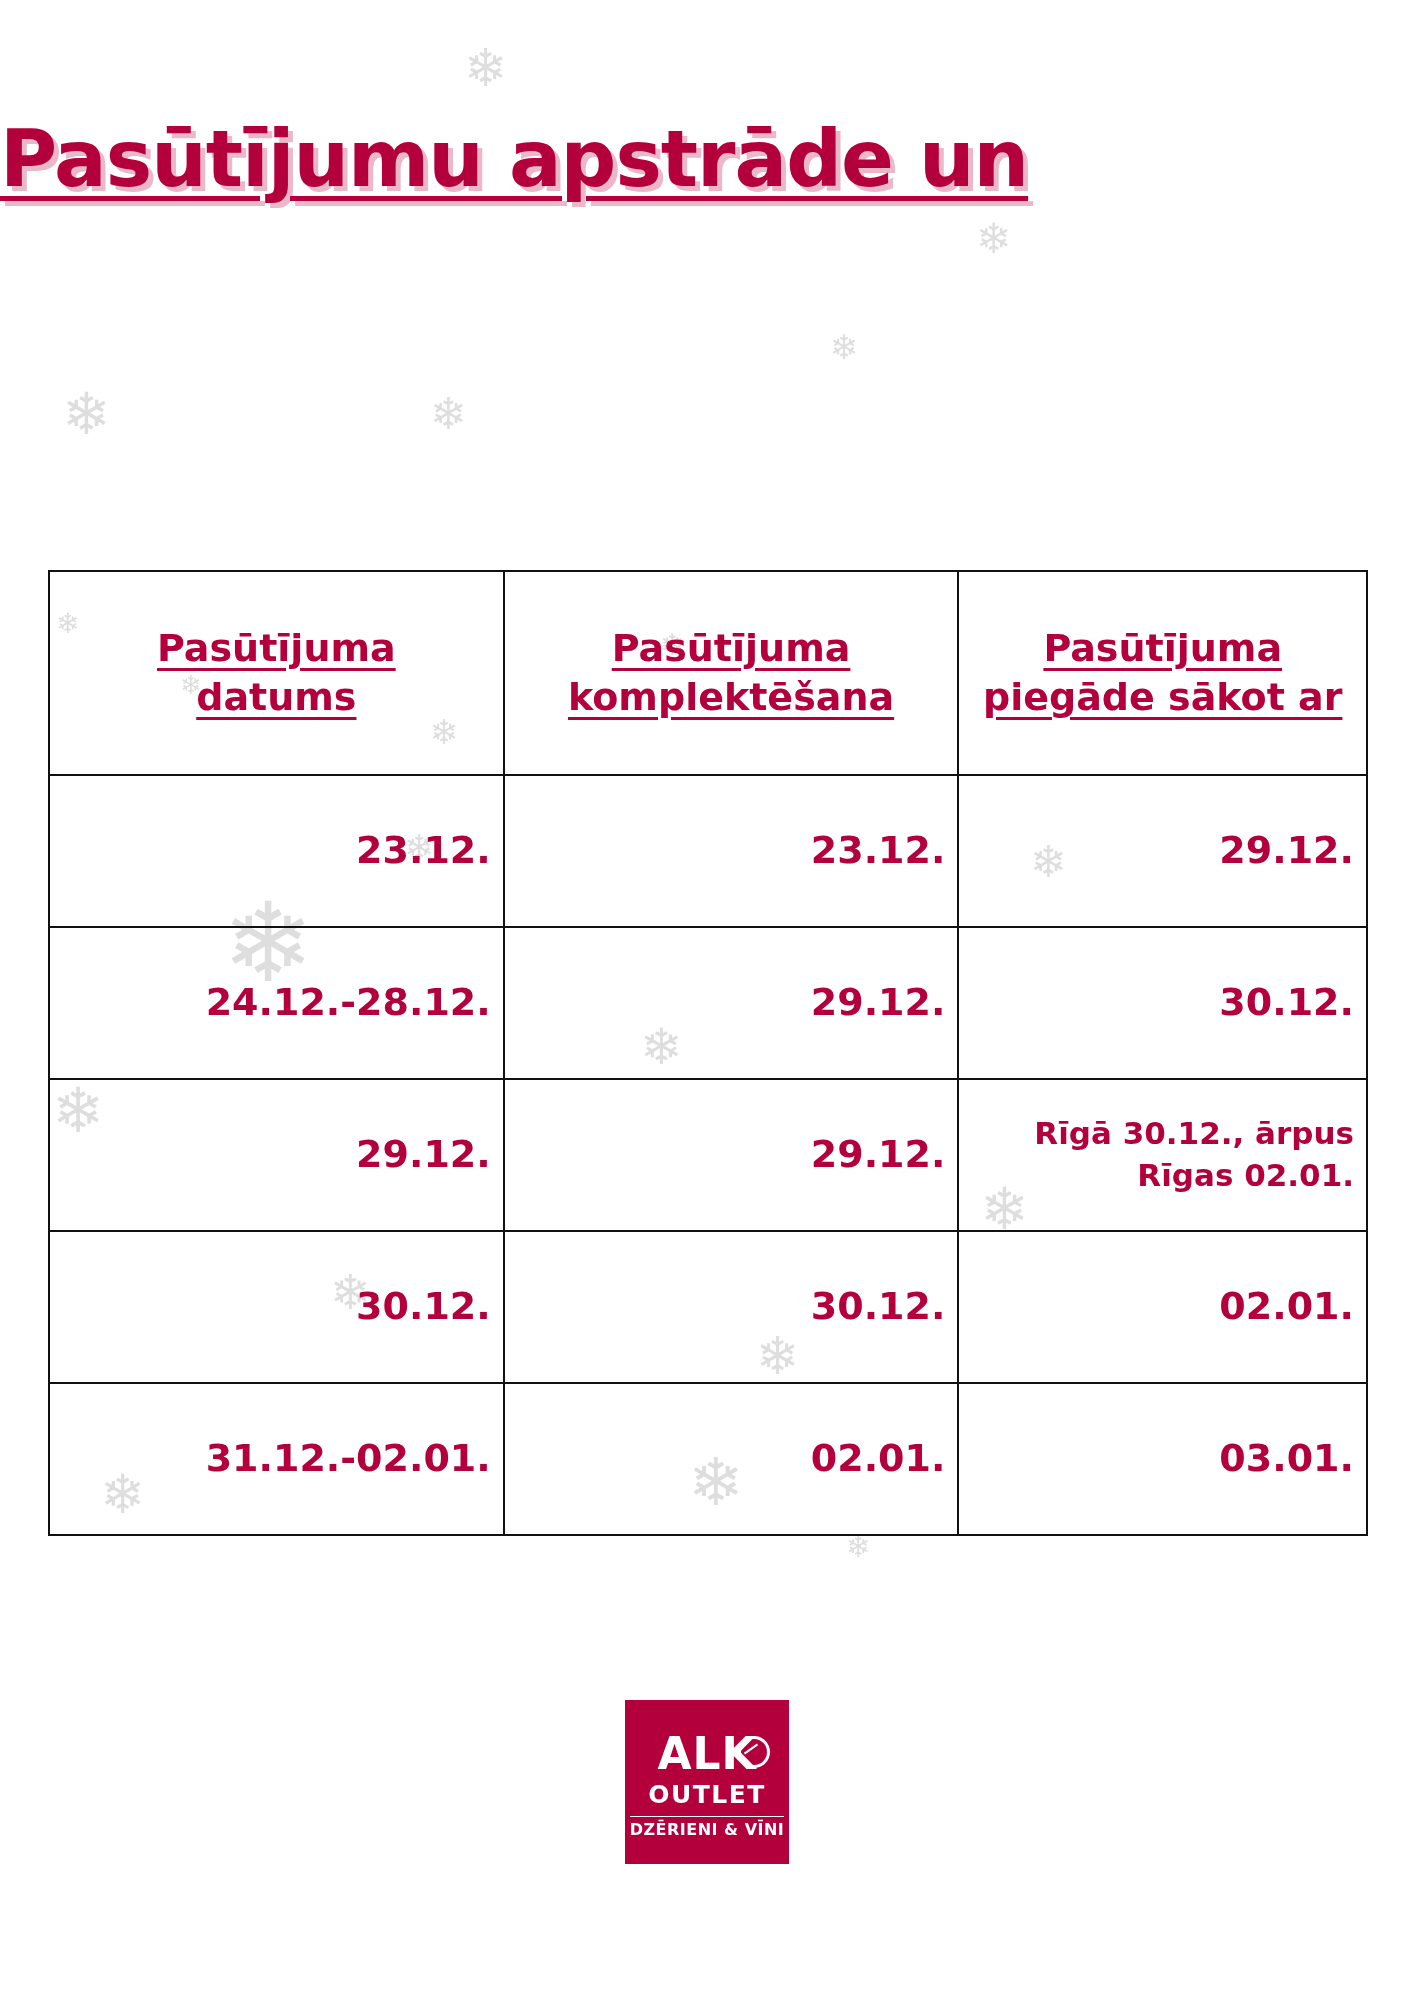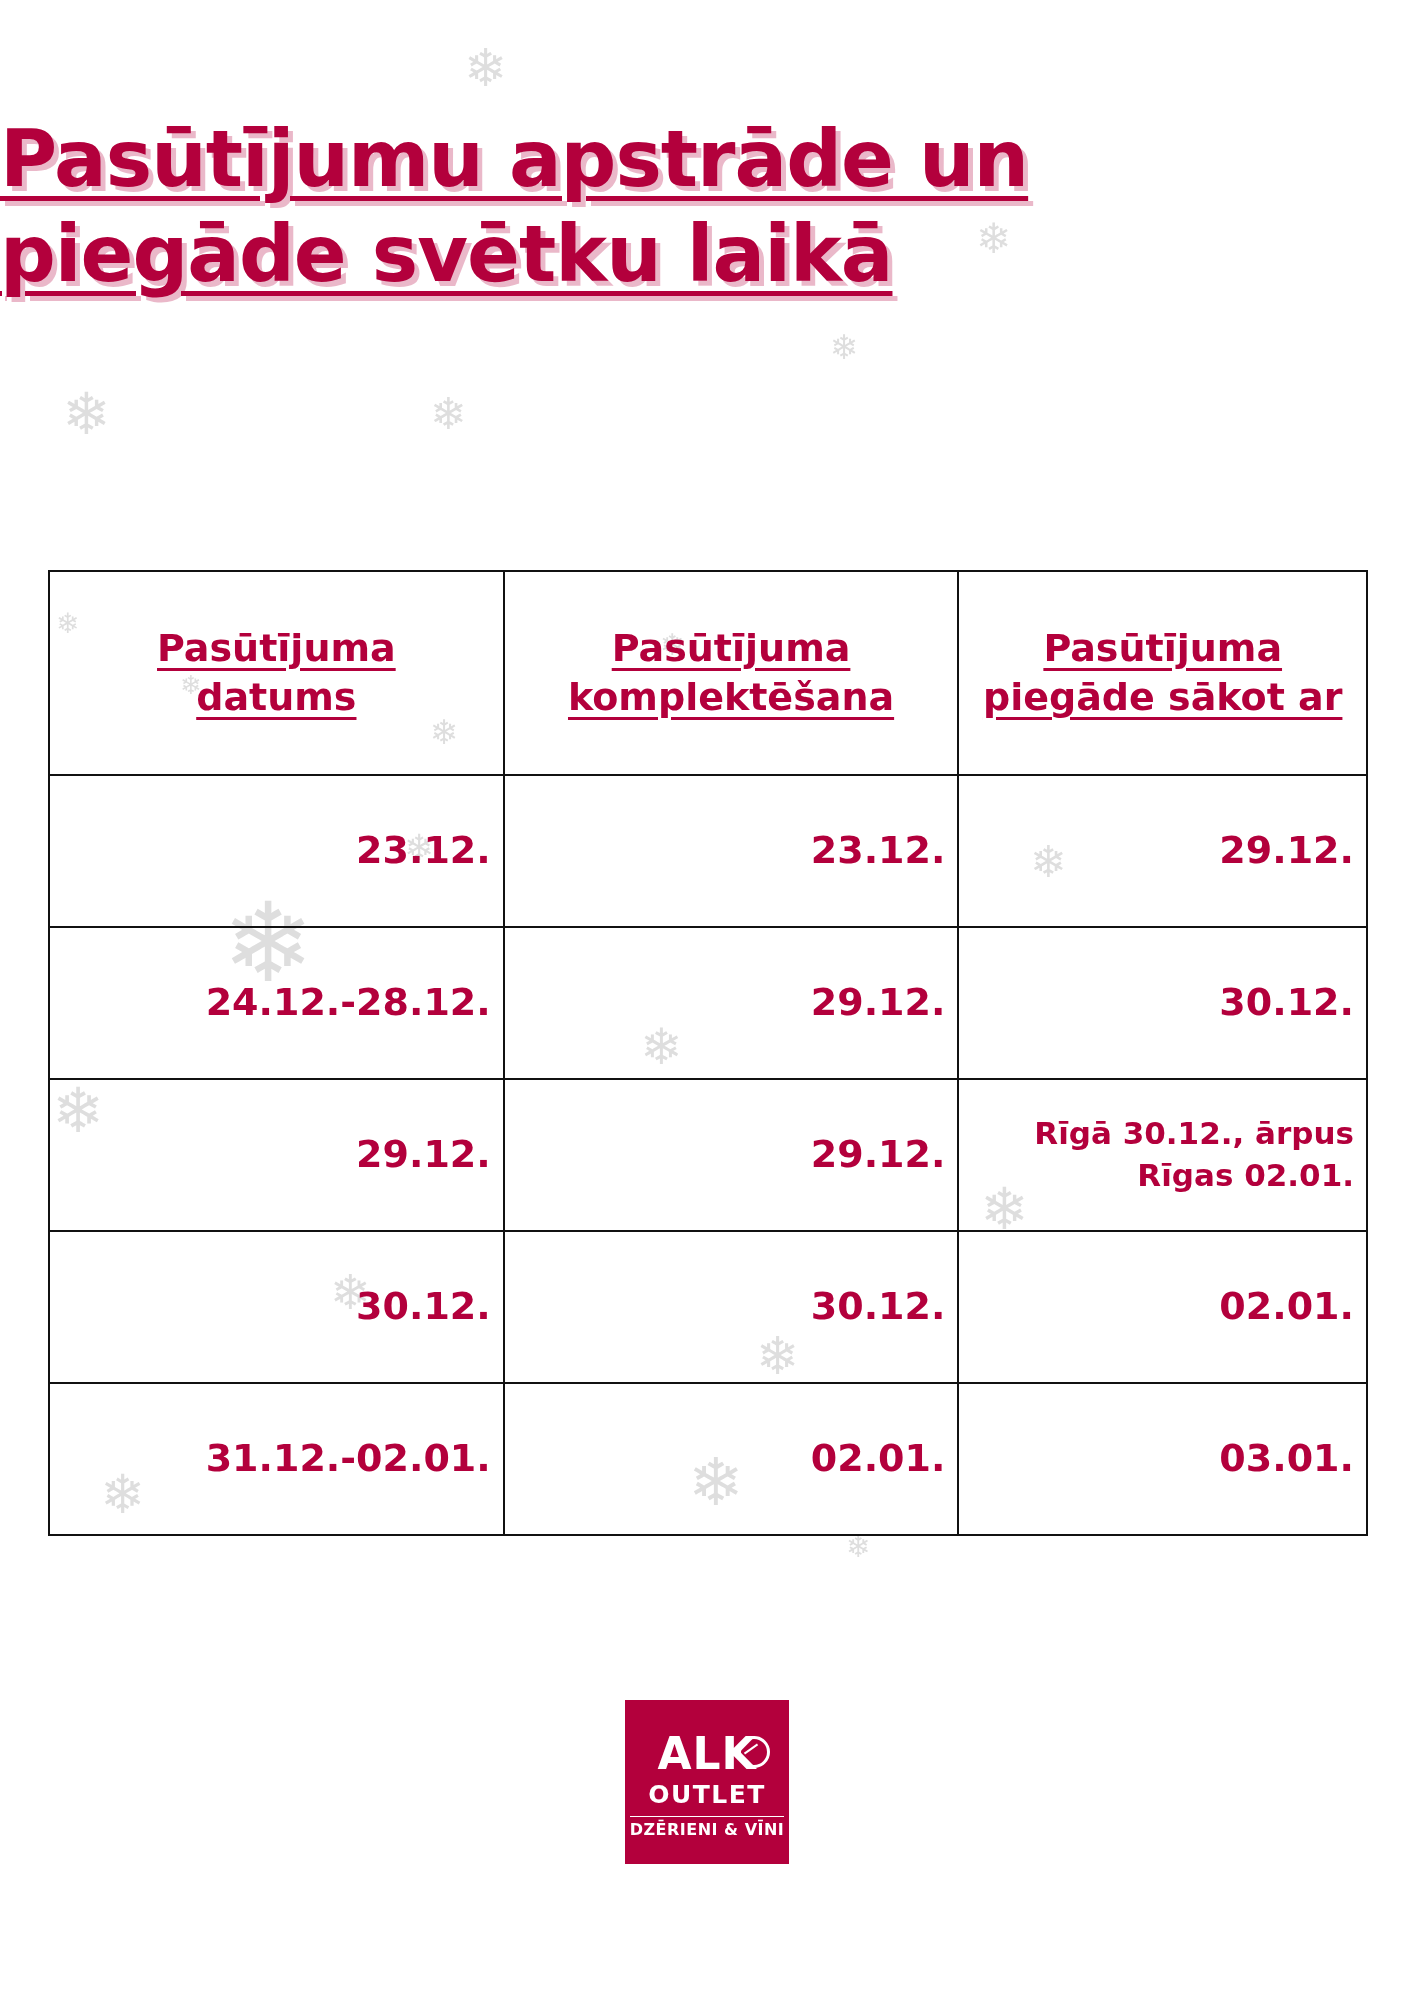--- a/index.html
+++ b/index.html
@@ -192,21 +192,20 @@
     <span class="flake" style="left:980px; top:1180px; font-size:58px;">❄</span>
     <span class="flake" style="left:330px; top:1268px; font-size:48px;">❄</span>
     <span class="flake" style="left:756px; top:1330px; font-size:52px;">❄</span>
     <span class="flake" style="left:100px; top:1468px; font-size:54px;">❄</span>
     <span class="flake" style="left:688px; top:1450px; font-size:66px;">❄</span>
     <span class="flake" style="left:846px; top:1532px; font-size:30px;">❄</span>
   </div>
 
   <div class="title-wrap">
     <span class="title-line">Pasūtījumu apstrāde un</span>
-    <span class="title-line">piegāde svētku laikā</span>
   </div>
 
   <div class="table-wrap">
     <table class="schedule">
       <colgroup>
         <col class="c1">
           <col class="c2">
           <col class="c3">
       </colgroup>
       <thead>

